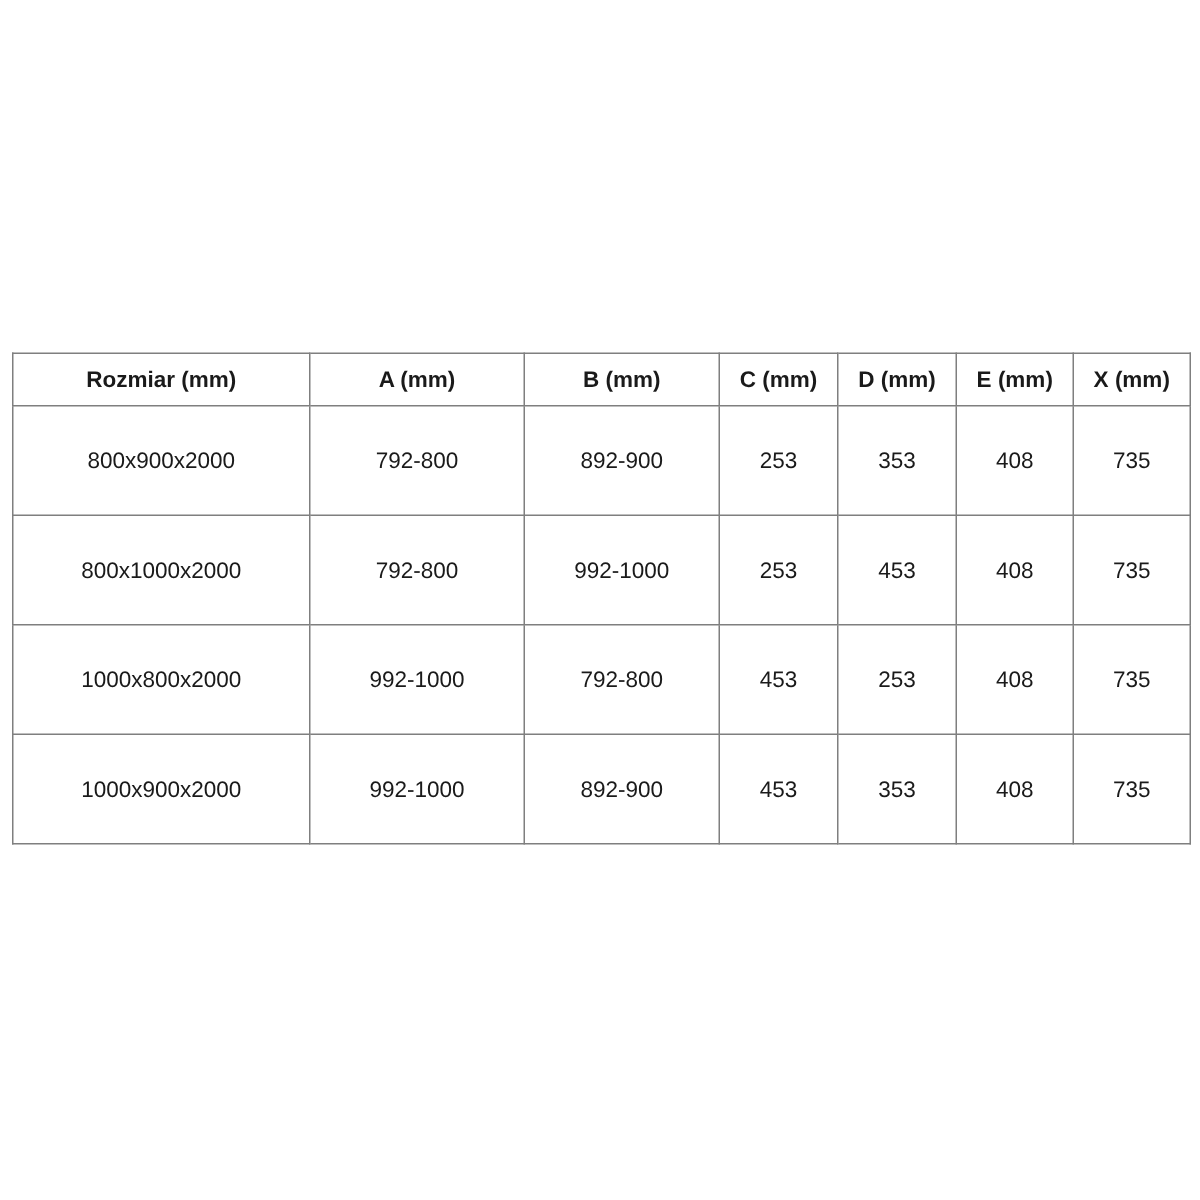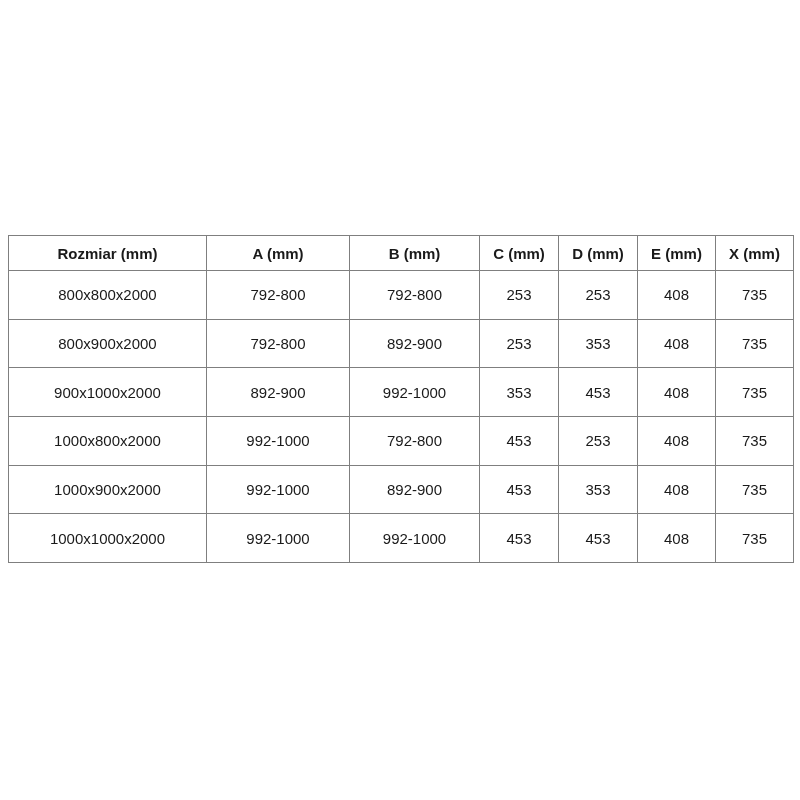--- a/index.html
+++ b/index.html
@@ -68,42 +68,33 @@
         <th>A (mm)</th>
         <th>B (mm)</th>
         <th>C (mm)</th>
         <th>D (mm)</th>
         <th>E (mm)</th>
         <th>X (mm)</th>
       </tr>
     </thead>
     <tbody>
       <tr>
-        <td>800x800x2000</td>
-        <td>792-800</td>
-        <td>792-800</td>
-        <td>253</td>
-        <td>253</td>
-        <td>408</td>
-        <td>735</td>
-      </tr>
-      <tr>
         <td>800x900x2000</td>
         <td>792-800</td>
         <td>892-900</td>
         <td>253</td>
         <td>353</td>
         <td>408</td>
         <td>735</td>
       </tr>
       <tr>
-        <td>900x1000x2000</td>
-        <td>892-900</td>
+        <td>800x1000x2000</td>
+        <td>792-800</td>
         <td>992-1000</td>
-        <td>353</td>
+        <td>253</td>
         <td>453</td>
         <td>408</td>
         <td>735</td>
       </tr>
       <tr>
         <td>1000x800x2000</td>
         <td>992-1000</td>
         <td>792-800</td>
         <td>453</td>
         <td>253</td>
@@ -112,24 +103,15 @@
       </tr>
       <tr>
         <td>1000x900x2000</td>
         <td>992-1000</td>
         <td>892-900</td>
         <td>453</td>
         <td>353</td>
         <td>408</td>
         <td>735</td>
       </tr>
-      <tr>
-        <td>1000x1000x2000</td>
-        <td>992-1000</td>
-        <td>992-1000</td>
-        <td>453</td>
-        <td>453</td>
-        <td>408</td>
-        <td>735</td>
-      </tr>
     </tbody>
   </table>
 </div>
 
 </body></html>

